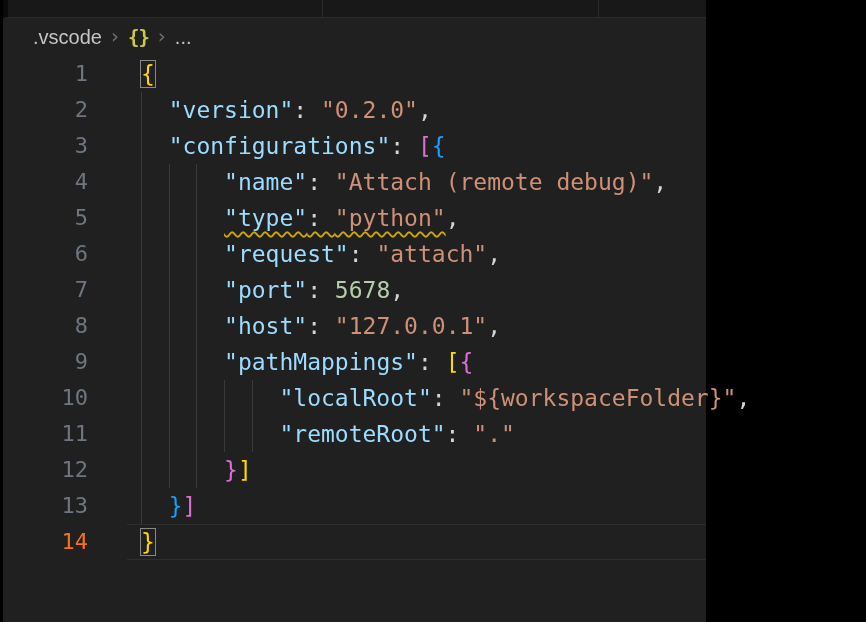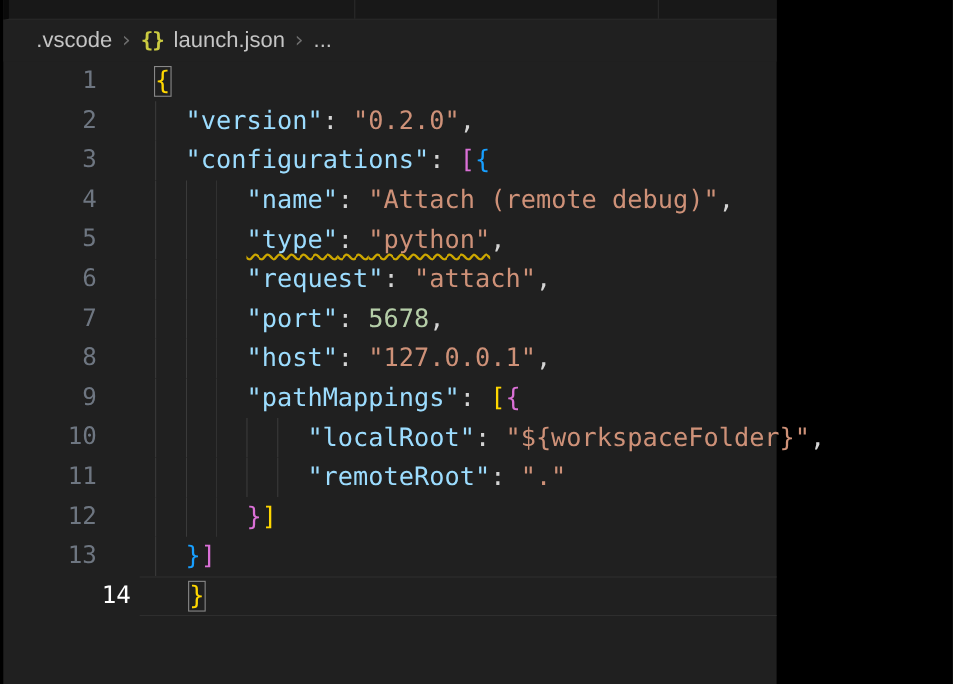--- a/index.html
+++ b/index.html
@@ -37,21 +37,21 @@
   .editor {
     position:relative;
     font-family:"DejaVu Sans Mono", monospace;
     font-size:23px; line-height:36px; white-space:pre;
   }
   .row { display:flex; height:36px; position:relative; }
   .gutter {
     flex:none; width:85px; text-align:right; color:#6e7681;
     font-size:22px; cursor:pointer;
   }
-  .row.current .gutter { color:#ffffff;padding-left:31px; }
+  .row.current .gutter { color:#f97316; }
   .row.current::before {
     content:""; position:absolute; left:124px; right:0; top:0; bottom:0;
     border-top:1px solid #2e2e2e; border-bottom:1px solid #2e2e2e;
     pointer-events:none;
   }
   .linetext { padding-left:53px; position:relative; cursor:text; }
   .ig {
     display:inline-block; width:2ch; height:36px; vertical-align:top;
     box-shadow:inset 1px 0 0 #3a3a3a;
   }
@@ -71,20 +71,19 @@
 
   <div class="tabstrip">
     <div class="tab-sep s1"></div>
     <div class="tab-sep s2"></div>
   </div>
 
   <div class="breadcrumb">
     <span>.vscode</span>
     <span class="bc-chevron">›</span>
     <span class="bc-json-icon" style="color: rgb(203, 203, 65);">{}</span>
-    <span>launch.json</span>
     <span class="bc-chevron">›</span>
     <span>...</span>
   </div>
 
   <div class="editor" id="editor"><div class="row"><span class="gutter">1</span><span class="linetext"><span class="boxed" style="color: rgb(255, 215, 0);">{</span></span></div><div class="row"><span class="gutter">2</span><span class="linetext"><span class="ig"></span><span style="color: rgb(156, 220, 254);">"version"</span><span style="color: rgb(212, 212, 212);">: </span><span style="color: rgb(206, 145, 120);">"0.2.0"</span><span style="color: rgb(212, 212, 212);">,</span></span></div><div class="row"><span class="gutter">3</span><span class="linetext"><span class="ig"></span><span style="color: rgb(156, 220, 254);">"configurations"</span><span style="color: rgb(212, 212, 212);">: </span><span style="color: rgb(218, 112, 214);">[</span><span style="color: rgb(23, 159, 255);">{</span></span></div><div class="row"><span class="gutter">4</span><span class="linetext"><span class="ig"></span><span class="ig"></span><span class="ig"></span><span style="color: rgb(156, 220, 254);">"name"</span><span style="color: rgb(212, 212, 212);">: </span><span style="color: rgb(206, 145, 120);">"Attach (remote debug)"</span><span style="color: rgb(212, 212, 212);">,</span></span></div><div class="row"><span class="gutter">5</span><span class="linetext"><span class="ig"></span><span class="ig"></span><span class="ig"></span><span class="squiggle"><span style="color: rgb(156, 220, 254);">"type"</span><span style="color: rgb(212, 212, 212);">: </span><span style="color: rgb(206, 145, 120);">"python"</span></span><span style="color: rgb(212, 212, 212);">,</span></span></div><div class="row"><span class="gutter">6</span><span class="linetext"><span class="ig"></span><span class="ig"></span><span class="ig"></span><span style="color: rgb(156, 220, 254);">"request"</span><span style="color: rgb(212, 212, 212);">: </span><span style="color: rgb(206, 145, 120);">"attach"</span><span style="color: rgb(212, 212, 212);">,</span></span></div><div class="row"><span class="gutter">7</span><span class="linetext"><span class="ig"></span><span class="ig"></span><span class="ig"></span><span style="color: rgb(156, 220, 254);">"port"</span><span style="color: rgb(212, 212, 212);">: </span><span style="color: rgb(181, 206, 168);">5678</span><span style="color: rgb(212, 212, 212);">,</span></span></div><div class="row"><span class="gutter">8</span><span class="linetext"><span class="ig"></span><span class="ig"></span><span class="ig"></span><span style="color: rgb(156, 220, 254);">"host"</span><span style="color: rgb(212, 212, 212);">: </span><span style="color: rgb(206, 145, 120);">"127.0.0.1"</span><span style="color: rgb(212, 212, 212);">,</span></span></div><div class="row"><span class="gutter">9</span><span class="linetext"><span class="ig"></span><span class="ig"></span><span class="ig"></span><span style="color: rgb(156, 220, 254);">"pathMappings"</span><span style="color: rgb(212, 212, 212);">: </span><span style="color: rgb(255, 215, 0);">[</span><span style="color: rgb(218, 112, 214);">{</span></span></div><div class="row"><span class="gutter">10</span><span class="linetext"><span class="ig"></span><span class="ig"></span><span class="ig"></span><span class="ig"></span><span class="ig"></span><span style="color: rgb(156, 220, 254);">"localRoot"</span><span style="color: rgb(212, 212, 212);">: </span><span style="color: rgb(206, 145, 120);">"${workspaceFolder}"</span><span style="color: rgb(212, 212, 212);">,</span></span></div><div class="row"><span class="gutter">11</span><span class="linetext"><span class="ig"></span><span class="ig"></span><span class="ig"></span><span class="ig"></span><span class="ig"></span><span style="color: rgb(156, 220, 254);">"remoteRoot"</span><span style="color: rgb(212, 212, 212);">: </span><span style="color: rgb(206, 145, 120);">"."</span></span></div><div class="row"><span class="gutter">12</span><span class="linetext"><span class="ig"></span><span class="ig"></span><span class="ig"></span><span style="color: rgb(218, 112, 214);">}</span><span style="color: rgb(255, 215, 0);">]</span></span></div><div class="row"><span class="gutter">13</span><span class="linetext"><span class="ig"></span><span style="color: rgb(23, 159, 255);">}</span><span style="color: rgb(218, 112, 214);">]</span></span></div><div class="row current"><span class="gutter">14</span><span class="linetext"><span class="boxed" style="color: rgb(255, 215, 0);">}</span></span></div></div>
 
 </div>
 
 </body></html>

